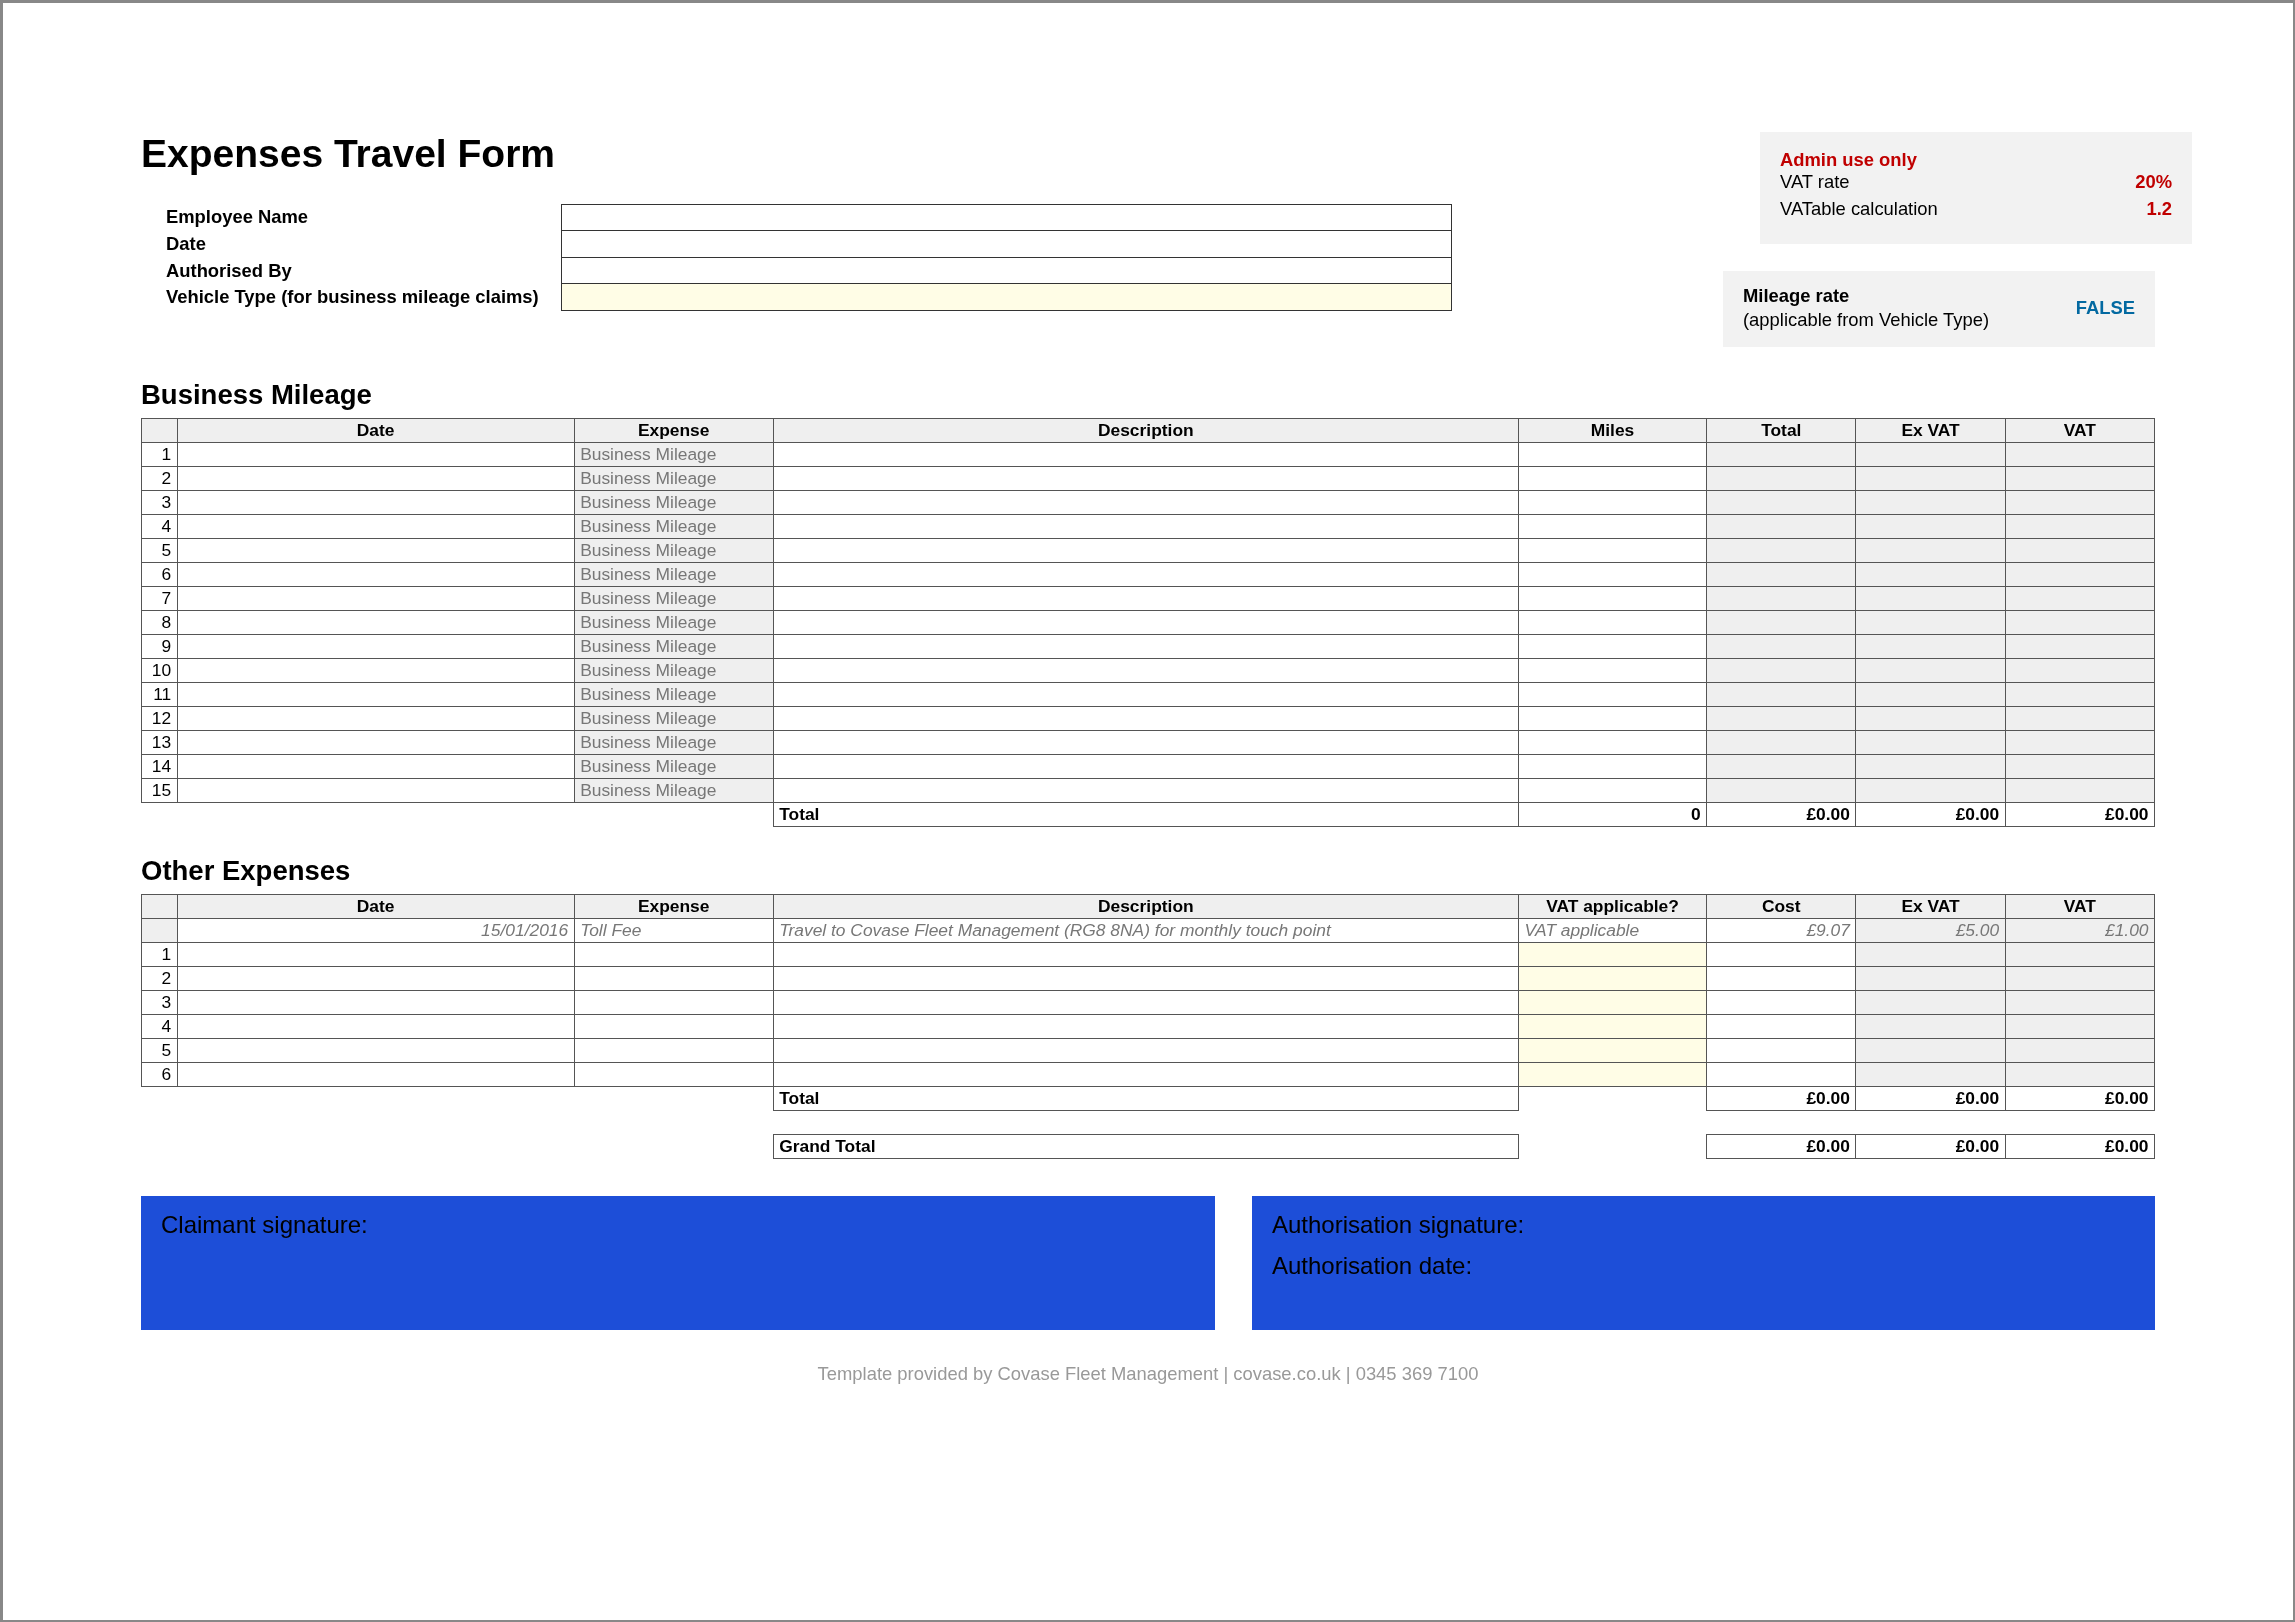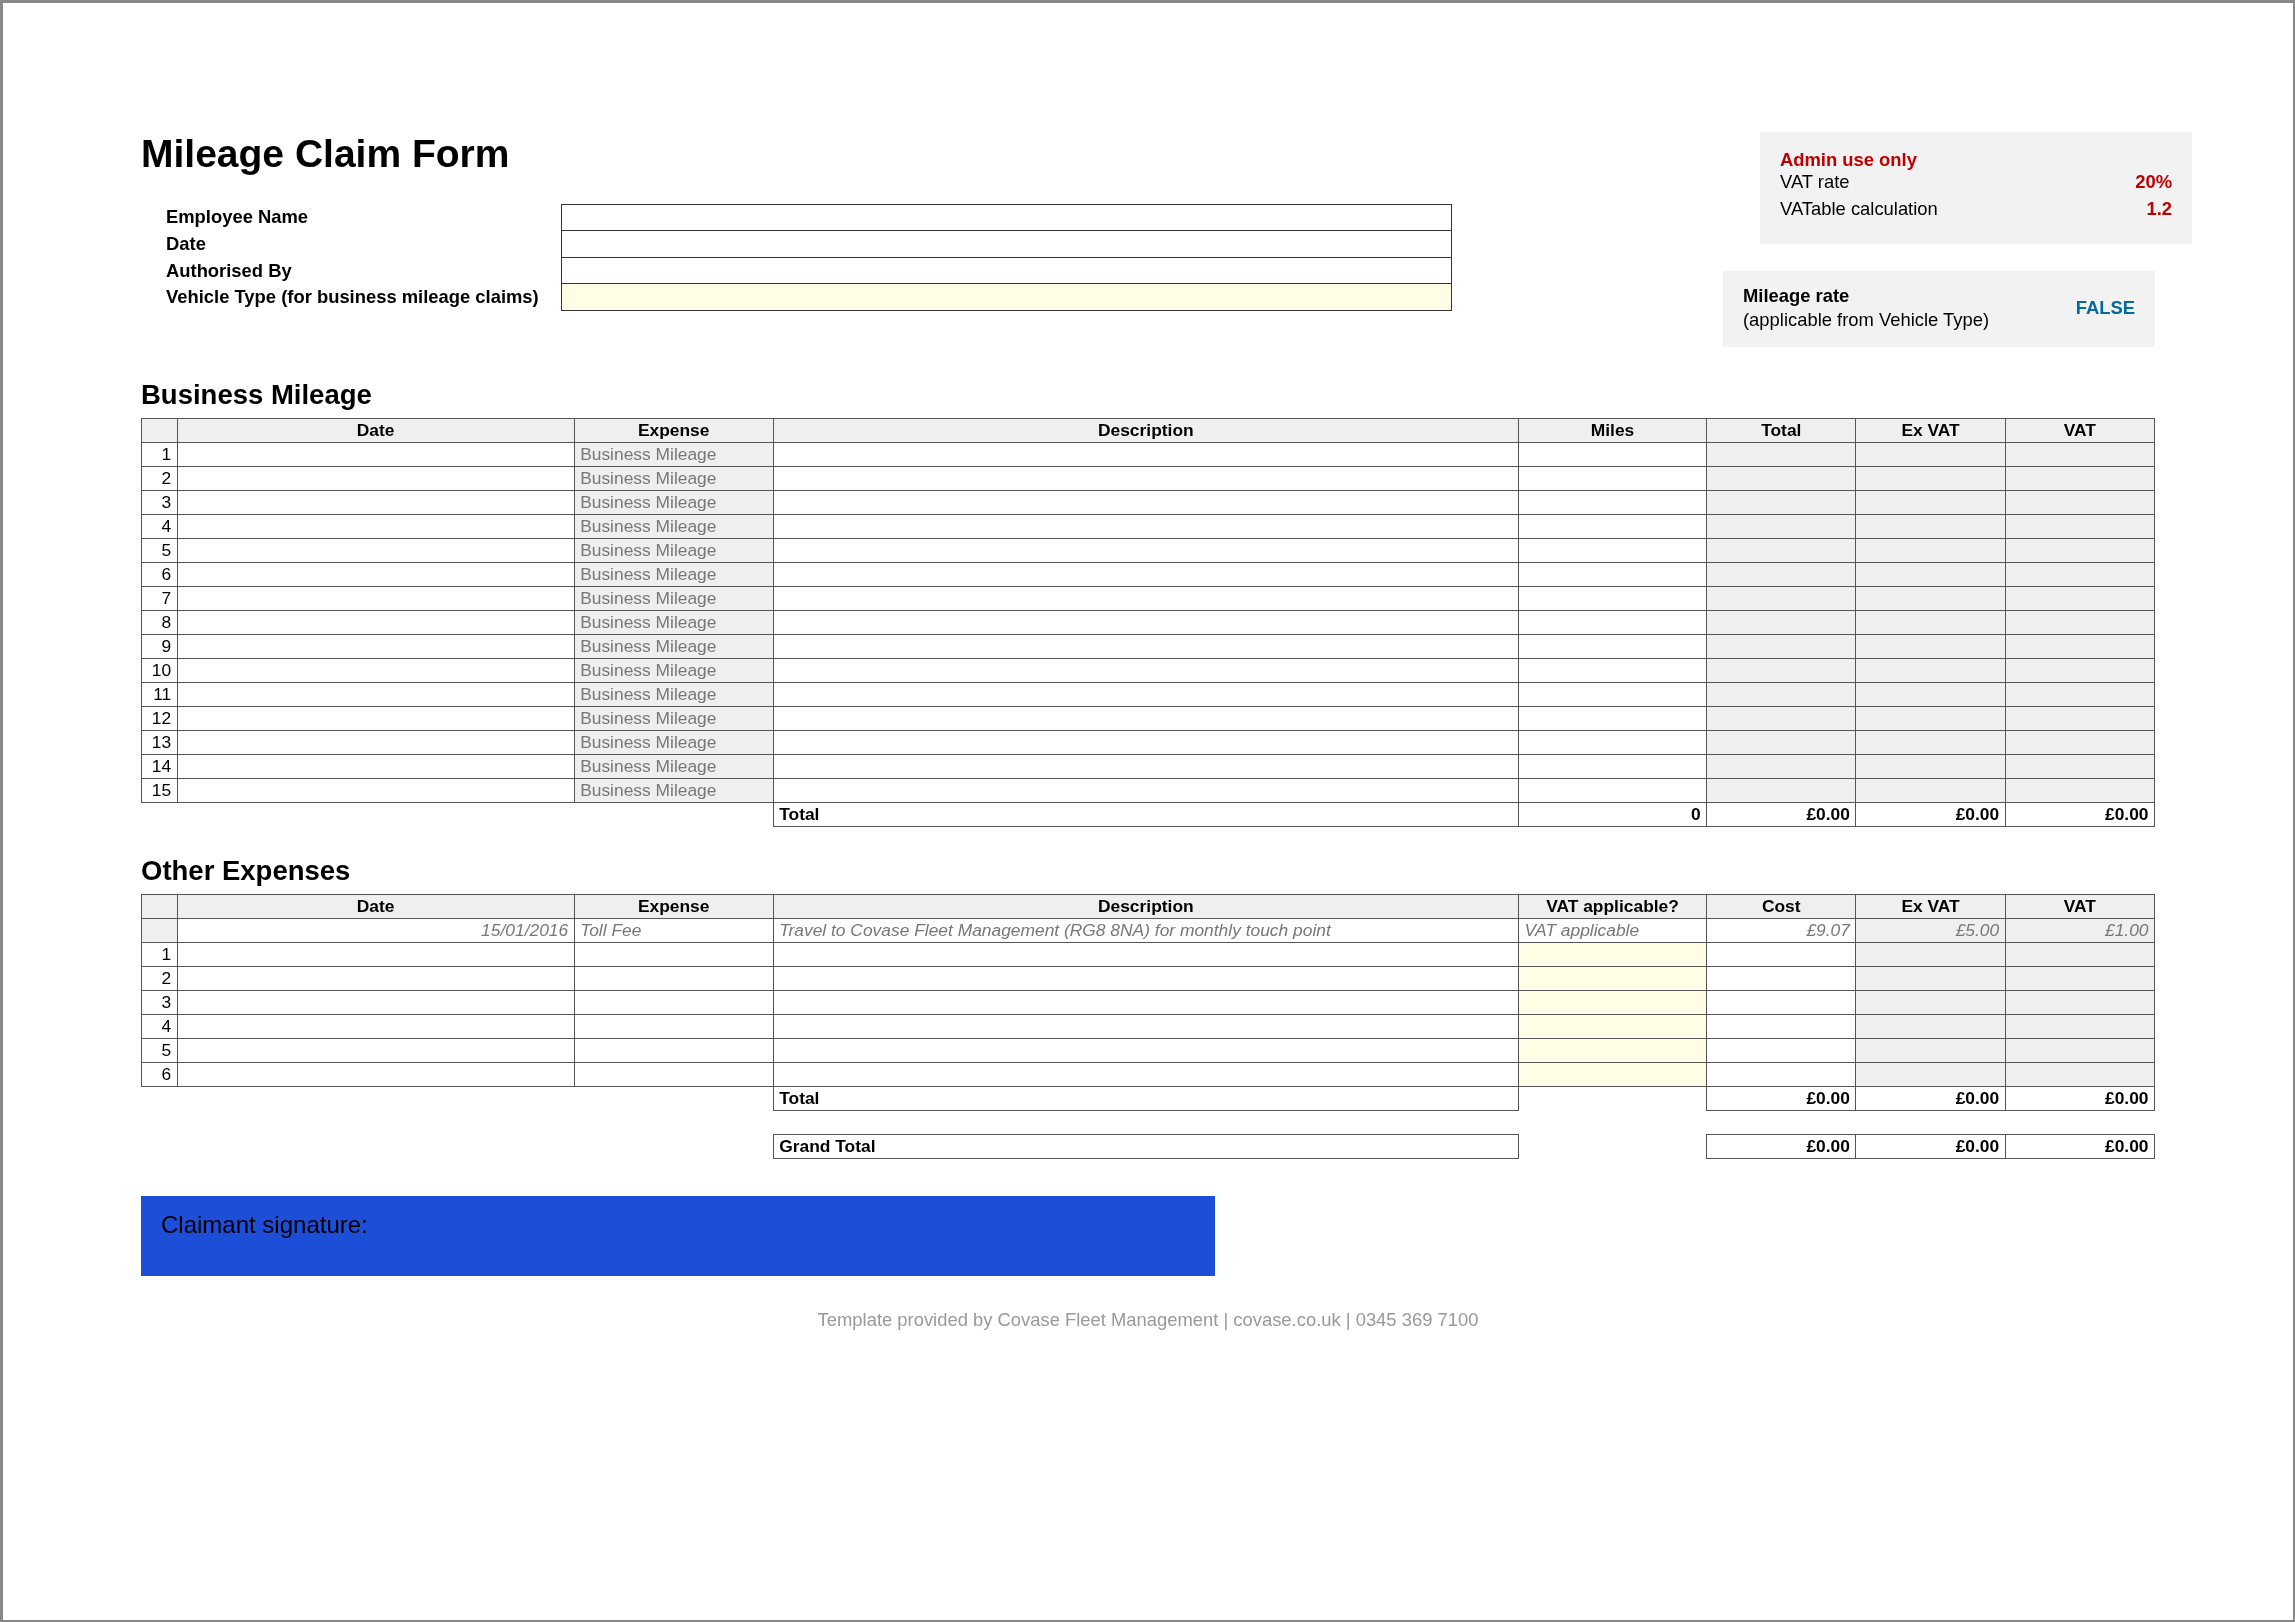--- a/index.html
+++ b/index.html
@@ -66,21 +66,21 @@
   .sig-left { flex: 0 0 1074px; }
   .sig-right { flex: 1; }
   .sig-right .line { margin-bottom:13px; }
   .footer { text-align:center; color:#999; font-size:18.4px; margin-top:33px; }
 </style>
 </head>
 <body>
 
 <div class="top-row">
   <div class="left-top">
-    <div class="title">Mileage Claim Form</div>
+    <div class="title">Expenses Travel Form</div>
     <div class="info-row">
       <div class="info-label">Employee Name</div>
       <div class="info-input"></div>
     </div>
     <div class="info-row">
       <div class="info-label">Date</div>
       <div class="info-input"></div>
     </div>
     <div class="info-row">
       <div class="info-label">Authorised By</div>
@@ -427,16 +427,20 @@
       <td class="right">£0.00</td>
       <td class="right">£0.00</td>
     </tr>
   </tfoot>
 </table>
 
 <div class="sig-row">
   <div class="sig-box sig-left">
     <span>Claimant signature:</span>
   </div>
+  <div class="sig-box sig-right">
+    <div class="line">Authorisation signature:</div>
+    <div class="line">Authorisation date:</div>
+  </div>
 </div>
 
 <div class="footer">Template provided by Covase Fleet Management | covase.co.uk | 0345 369 7100</div>
 
 
 </body></html>

